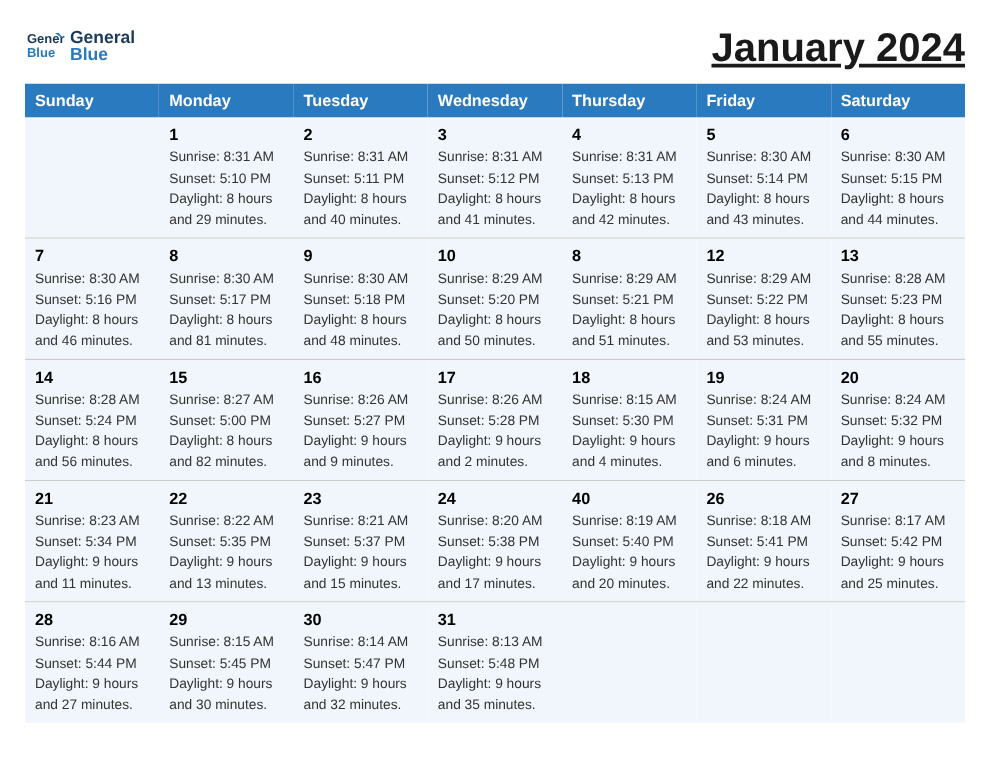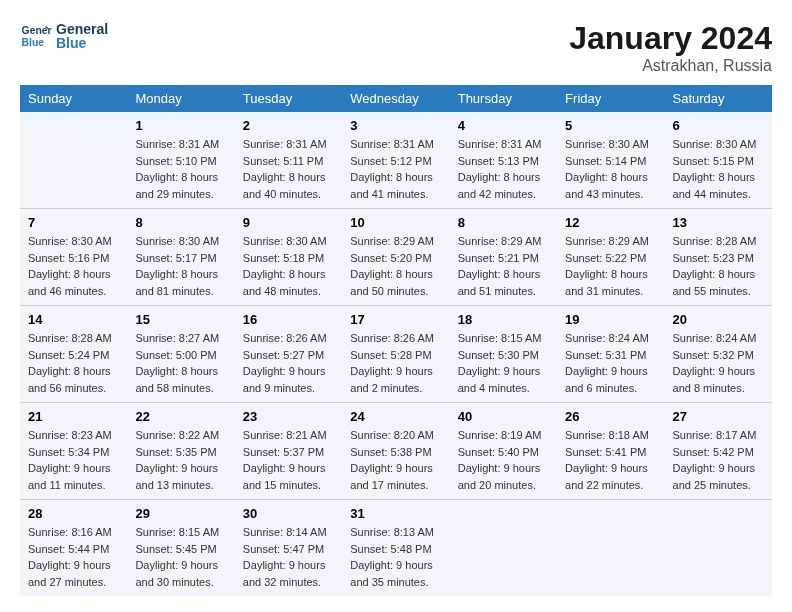--- a/index.html
+++ b/index.html
@@ -25,37 +25,38 @@
       width: 32px;
       height: 32px;
     }
     .title-block {
       text-align: right;
     }
     .main-title {
       font-size: 32px;
       font-weight: bold;
       color: #1a1a1a;
+      text-decoration: underline;
     }
     .subtitle {
       font-size: 16px;
       color: #555;
     }
     table {
       width: 100%;
       border-collapse: collapse;
       font-size: 11px;
     }
     thead tr th {
       background-color: #2a7abf;
       color: #fff;
       padding: 6px 8px;
       text-align: left;
       font-size: 13px;
-      font-weight: normal;
+      font-weight: bold;
     }
     tbody tr {
       vertical-align: top;
     }
     tbody tr:nth-child(odd) {
       background-color: #f0f6fc;
     }
     tbody tr:nth-child(even) {
       background-color: #fff;
     }
@@ -89,21 +90,20 @@
       <text x="2" y="32" font-family="Arial" font-weight="bold" font-size="13" fill="#2a7abf">Blue</text>
       <polygon points="30,8 38,14 34,8" fill="#2a7abf"></polygon>
     </svg>
     <div>
       <div style="font-size:14px; font-weight:bold; color:#1a3a5c;">General</div>
       <div style="font-size:14px; font-weight:bold; color:#2a7abf; margin-top:-2px;">Blue</div>
     </div>
   </div>
   <div class="title-block">
     <div class="main-title">January 2024</div>
-    <div class="subtitle">Astrakhan, Russia</div>
   </div>
 </div>
 
 <table>
   <thead>
     <tr id="header-row">
         <th>Sunday</th>
         <th>Monday</th>
         <th>Tuesday</th>
         <th>Wednesday</th>
@@ -218,21 +218,21 @@
             <div>Daylight: 8 hours</div>
             <div>and 51 minutes.</div>
           </div>
         </td>
         <td>
           <div class="day-number">12</div>
           <div class="day-info">
             <div>Sunrise: 8:29 AM</div>
             <div>Sunset: 5:22 PM</div>
             <div>Daylight: 8 hours</div>
-            <div>and 31 minutes.</div>
+            <div>and 53 minutes.</div>
           </div>
         </td>
         <td>
           <div class="day-number">13</div>
           <div class="day-info">
             <div>Sunrise: 8:28 AM</div>
             <div>Sunset: 5:23 PM</div>
             <div>Daylight: 8 hours</div>
             <div>and 55 minutes.</div>
           </div>
@@ -250,21 +250,21 @@
             <div>Daylight: 8 hours</div>
             <div>and 56 minutes.</div>
           </div>
         </td>
         <td>
           <div class="day-number">15</div>
           <div class="day-info">
             <div>Sunrise: 8:27 AM</div>
             <div>Sunset: 5:00 PM</div>
             <div>Daylight: 8 hours</div>
-            <div>and 58 minutes.</div>
+            <div>and 82 minutes.</div>
           </div>
         </td>
         <td>
           <div class="day-number">16</div>
           <div class="day-info">
             <div>Sunrise: 8:26 AM</div>
             <div>Sunset: 5:27 PM</div>
             <div>Daylight: 9 hours</div>
             <div>and 9 minutes.</div>
           </div>

